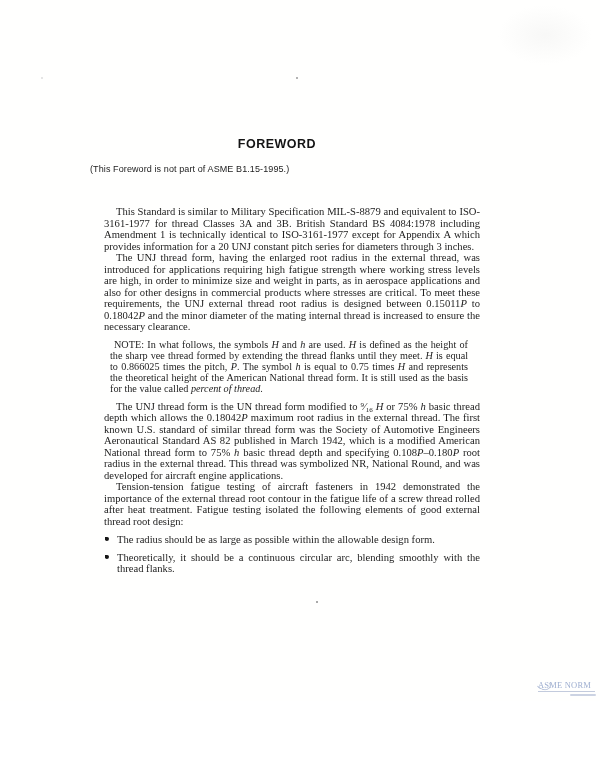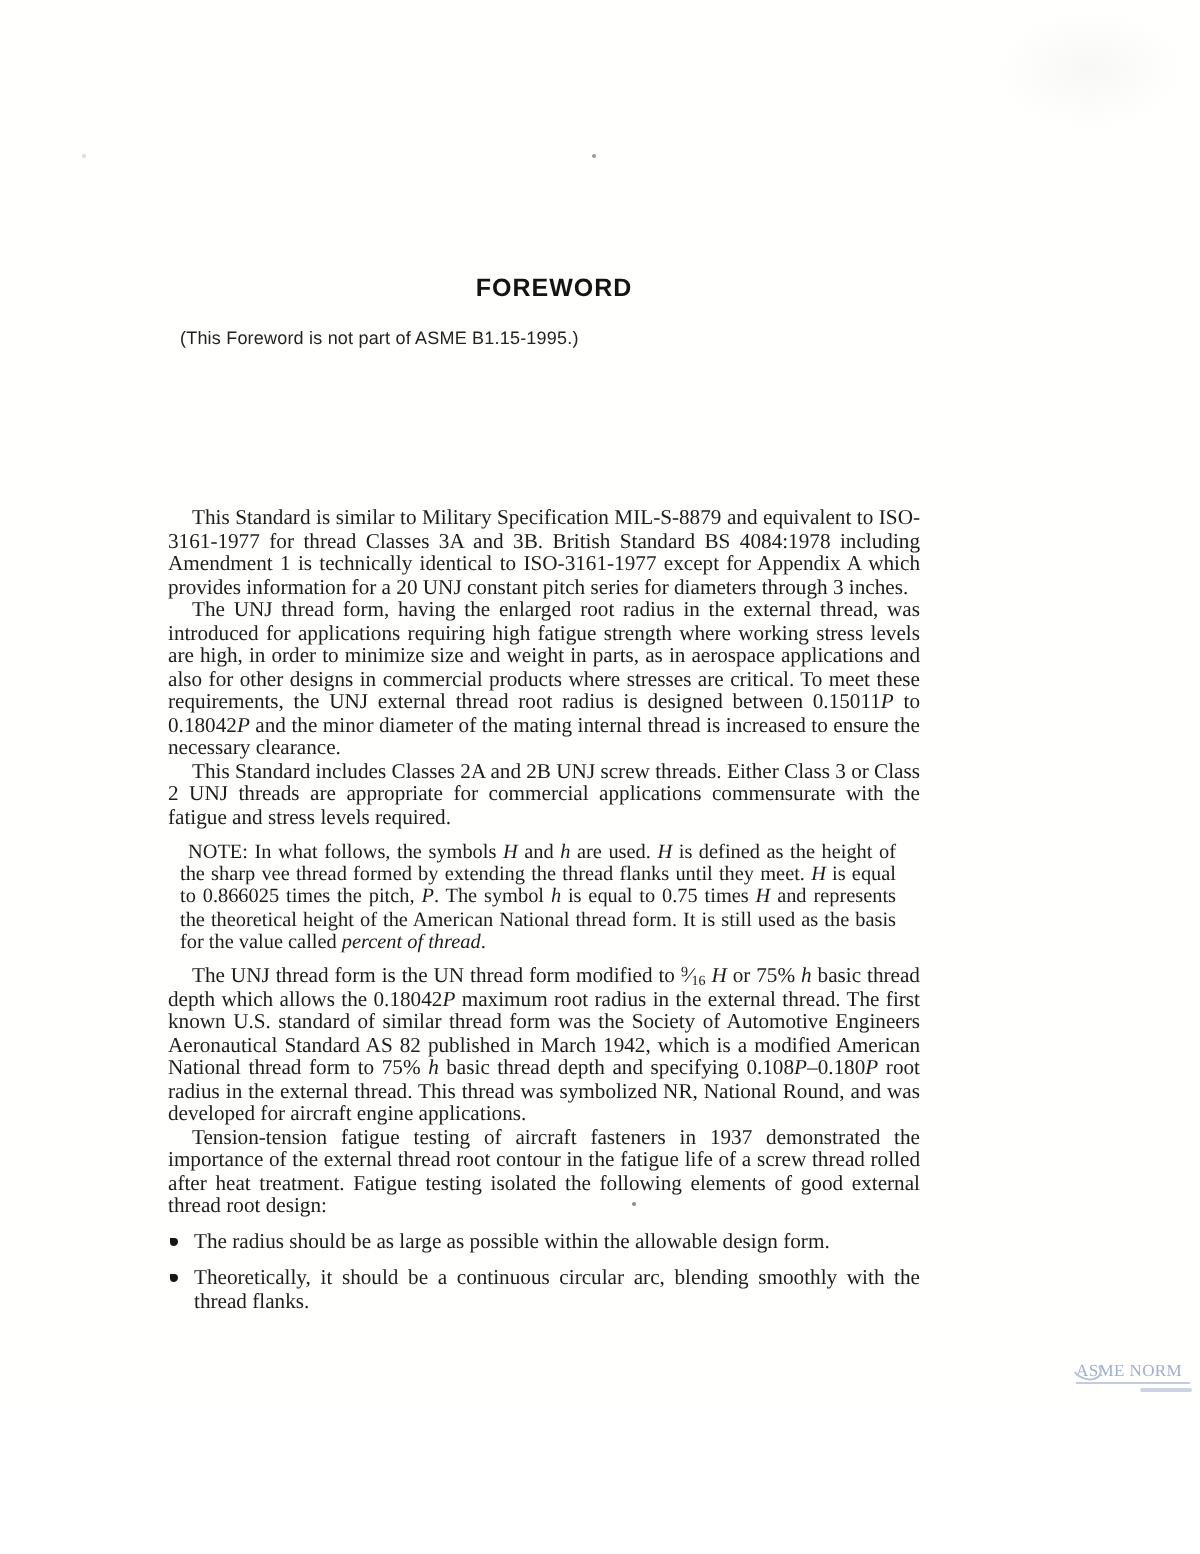--- a/index.html
+++ b/index.html
@@ -15,24 +15,23 @@
     font-family:"Liberation Sans", sans-serif;
     font-weight:bold; font-size:12.5px; letter-spacing:0.5px;
     color:#141414;
   }
   .head-sub {
     position:absolute; top:164px; left:90px; width:374px;
     font-family:"Liberation Sans", sans-serif;
     font-size:9px; letter-spacing:0.1px; color:#222;
   }
   .body-col {
-    position:absolute; top:206px; left:84px; width:376px;
+    position:absolute; top:206px; left:104px; width:376px;
     font-size:10.6px; line-height:11.5px;
     text-align:justify;
-    margin-top:48px;
   }
   .body-col p { margin:0; text-indent:12px; }
   .body-col i { font-style:italic; }
   .body-col sup { font-size:7px; line-height:0; vertical-align:3px; }
   .body-col sub { font-size:7px; line-height:0; vertical-align:-1.5px; }
   .note {
     margin:6px 12px 6px 6px;
     font-size:10.2px; line-height:11.2px;
     text-indent:4px;
   }
@@ -90,26 +89,25 @@
 <div class="page">
 
   <div class="scan-haze"></div>
 
   <div class="head-title">FOREWORD</div>
   <div class="head-sub">(This Foreword is not part of ASME B1.15-1995.)</div>
 
   <div class="body-col">
     <p>This Standard is similar to Military Specification MIL-S-8879 and equivalent to ISO-3161-1977 for thread Classes 3A and 3B. British Standard BS 4084:1978 including Amendment 1 is technically identical to ISO-3161-1977 except for Appendix A which provides information for a 20 UNJ constant pitch series for diameters through 3 inches.</p>
     <p>The UNJ thread form, having the enlarged root radius in the external thread, was introduced for applications requiring high fatigue strength where working stress levels are high, in order to minimize size and weight in parts, as in aerospace applications and also for other designs in commercial products where stresses are critical. To meet these requirements, the UNJ external thread root radius is designed between 0.15011<i>P</i> to 0.18042<i>P</i> and the minor diameter of the mating internal thread is increased to ensure the necessary clearance.</p>
-    <p>This Standard includes Classes 2A and 2B UNJ screw threads. Either Class 3 or Class 2 UNJ threads are appropriate for commercial applications commensurate with the fatigue and stress levels required.</p>
 
     <div class="note">NOTE: In what follows, the symbols <i>H</i> and <i>h</i> are used. <i>H</i> is defined as the height of the sharp vee thread formed by extending the thread flanks until they meet. <i>H</i> is equal to 0.866025 times the pitch, <i>P</i>. The symbol <i>h</i> is equal to 0.75 times <i>H</i> and represents the theoretical height of the American National thread form. It is still used as the basis for the value called <i>percent of thread</i>.</div>
 
     <p>The UNJ thread form is the UN thread form modified to <sup>9</sup>⁄<sub>16</sub> <i>H</i> or 75% <i>h</i> basic thread depth which allows the 0.18042<i>P</i> maximum root radius in the external thread. The first known U.S. standard of similar thread form was the Society of Automotive Engineers Aeronautical Standard AS 82 published in March 1942, which is a modified American National thread form to 75% <i>h</i> basic thread depth and specifying 0.108<i>P</i>–0.180<i>P</i> root radius in the external thread. This thread was symbolized NR, National Round, and was developed for aircraft engine applications.</p>
-    <p>Tension-tension fatigue testing of aircraft fasteners in 1937 demonstrated the importance of the external thread root contour in the fatigue life of a screw thread rolled after heat treatment. Fatigue testing isolated the following elements of good external thread root design:</p>
+    <p>Tension-tension fatigue testing of aircraft fasteners in 1942 demonstrated the importance of the external thread root contour in the fatigue life of a screw thread rolled after heat treatment. Fatigue testing isolated the following elements of good external thread root design:</p>
 
     <ul class="bullets">
       <li>
         <span class="blt"></span>
         <span>The radius should be as large as possible within the allowable design form.</span>
       </li>
       <li>
         <span class="blt"></span>
         <span>Theoretically, it should be a continuous circular arc, blending smoothly with the thread flanks.</span>
       </li>

